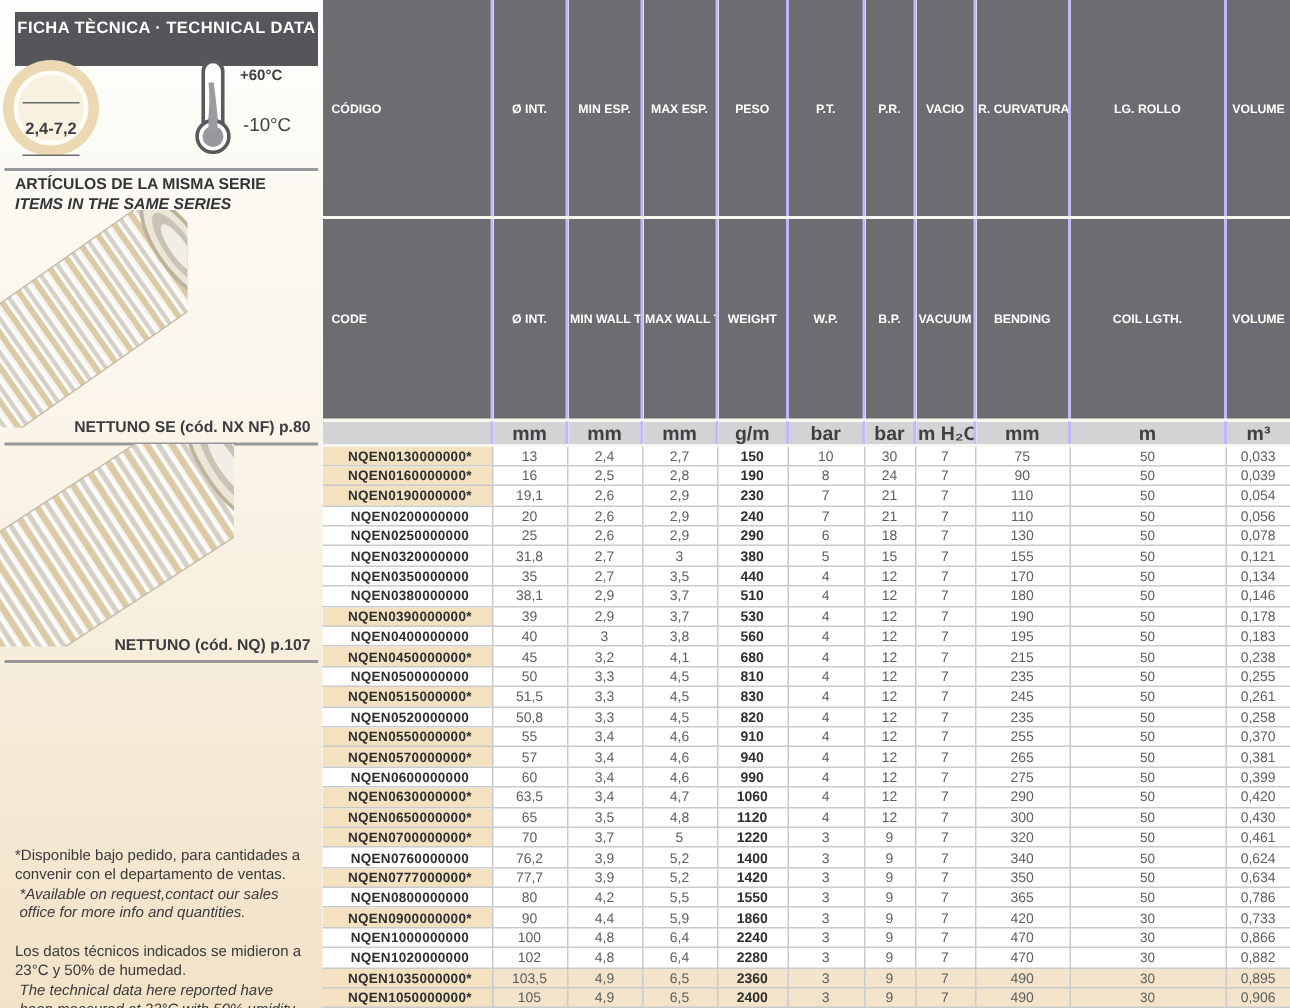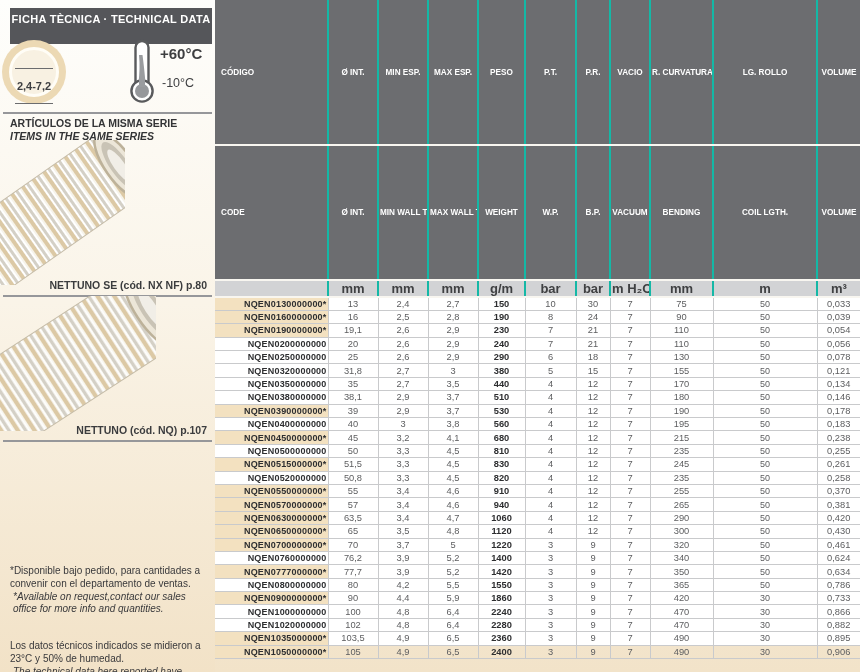--- a/index.html
+++ b/index.html
@@ -14,48 +14,48 @@
   .title-bar { position:absolute; left:10px; top:8px; width:202px; height:36px;
                background:var(--sidebar-bar-gray,#55565a); color:#fff; font-weight:bold;
                font-size:11px; letter-spacing:.3px; text-align:center; line-height:22px; }
   .badge { position:absolute; left:2px; top:40px; width:64px; height:64px; border-radius:50%;
            background:var(--badge-ring,#ecd9b4); display:flex; align-items:center; justify-content:center; }
   .badge-inner { width:50px; height:50px; border-radius:50%; background:#f8f1e2;
                  border:3px solid #fffdf6; display:flex; align-items:center; justify-content:center; }
   .badge-inner span { font-size:11px; font-weight:bold; color:#3e3f41;
                       border-top:1px solid #6b6c6e; border-bottom:1px solid #6b6c6e; padding:11px 2px;margin-top:28px; }
   .thermo { position:absolute; left:127px; top:39px; width:30px; height:64px; }
-  .temp-high { position:absolute; left:160px; top:45px; font-size:15px; font-weight:bold; color:#3e3f41; }
+  .temp-high { position:absolute; left:160px; top:45px; font-size:10px; font-weight:bold; color:#3e3f41; }
   .temp-low  { position:absolute; left:162px; top:76px; font-size:12.5px; font-weight:normal; color:#3e3f41; }
   .rule { position:absolute; left:3px; width:209px; border-top:2px solid #96979a; }
   .r1 { top:112px; } .r2 { top:295px; } .r3 { top:440px; }
   .series-es { position:absolute; left:10px; top:117px; font-size:10.5px; font-weight:bold; color:#333436; }
   .series-en { position:absolute; left:10px; top:130px; font-size:10.5px; font-weight:bold; font-style:italic; color:#333436; }
   .hose { position:absolute; }
   .h1 { left:-10px; top:140px; width:135px; height:145px; }
   .h2 { left:-12px; top:296px; width:168px; height:135px; }
   .caption { position:absolute; right:8px; font-size:10.5px; font-weight:bold; color:#3b3c3e; text-align:right; }
   .cap1 { top:279px; } .cap2 { top:424px; }
   .notes { position:absolute; left:10px; top:565px; width:194px; }
   .notes p { font-size:10px; line-height:1.28; color:#39393b; }
   .notes p.en { font-style:italic; margin-left:3px; }
-  .notes p.g2 { margin-top:24px; }
+  .notes p.g2 { margin-top:13px; }
 
   
   .table-wrap { position:absolute; left:215px; top:0; width:645px; height:646px; background:#fff; }
   table { border-collapse:collapse; table-layout:fixed; width:645px; }
   thead th { background:var(--table-header-gray,#6c6d70); color:#fff; font-size:8.2px; font-weight:bold;
              height:15px; padding:0 1px; text-align:center; overflow:hidden; white-space:nowrap;
-             border-right:2px solid #14b8a6; border-bottom:2px solid #f8f6f0; }
+             border-right:2px solid #c4b5fd; border-bottom:2px solid #f8f6f0; }
   thead tr.units th { background:var(--units-gray,#d2d3d5); color:#3f4042; font-size:13px; height:14px; }
   thead th.c0 { text-align:left; padding-left:6px; }
   thead th:last-child { border-right:none; }
   tbody td { border:1px solid #c9cacc; height:13.4px; padding:0 1px; text-align:center;
              font-size:9.3px; color:#5c5d5f; overflow:hidden; white-space:nowrap; }
-  tbody td.code { text-align:right; padding-left:5px; font-weight:bold; color:#2d2e30;
+  tbody td.code { text-align:center; padding-left:5px; font-weight:bold; color:#2d2e30;
                   font-size:9px; letter-spacing:.2px; border-left:none; }
   tbody td.hlc { background:var(--highlight-cream,#f3e1c0); }
   tbody td.c4 { font-weight:bold; color:#2d2e30; }
   tbody td.c9 { font-size:9px; }
   tbody td:last-child { border-right:none;margin-top:36px; }
 </style>
 </head>
 <body>
 
 <div class="page">
@@ -393,20 +393,33 @@
             <td class="v c2">3,4</td>
             <td class="v c3">4,6</td>
             <td class="v c4">940</td>
             <td class="v c5">4</td>
             <td class="v c6">12</td>
             <td class="v c7">7</td>
             <td class="v c8">265</td>
             <td class="v c9">50</td>
             <td class="v c10">0,381</td>
           </tr>
+          <tr class="drow">
+            <td class="code">NQEN0600000000</td>
+            <td class="v c1">60</td>
+            <td class="v c2">3,4</td>
+            <td class="v c3">4,6</td>
+            <td class="v c4">990</td>
+            <td class="v c5">4</td>
+            <td class="v c6">12</td>
+            <td class="v c7">7</td>
+            <td class="v c8">275</td>
+            <td class="v c9">50</td>
+            <td class="v c10">0,399</td>
+          </tr>
           <tr class="drow hl">
             <td class="code hlc">NQEN0630000000*</td>
             <td class="v c1">63,5</td>
             <td class="v c2">3,4</td>
             <td class="v c3">4,7</td>
             <td class="v c4">1060</td>
             <td class="v c5">4</td>
             <td class="v c6">12</td>
             <td class="v c7">7</td>
             <td class="v c8">290</td>

